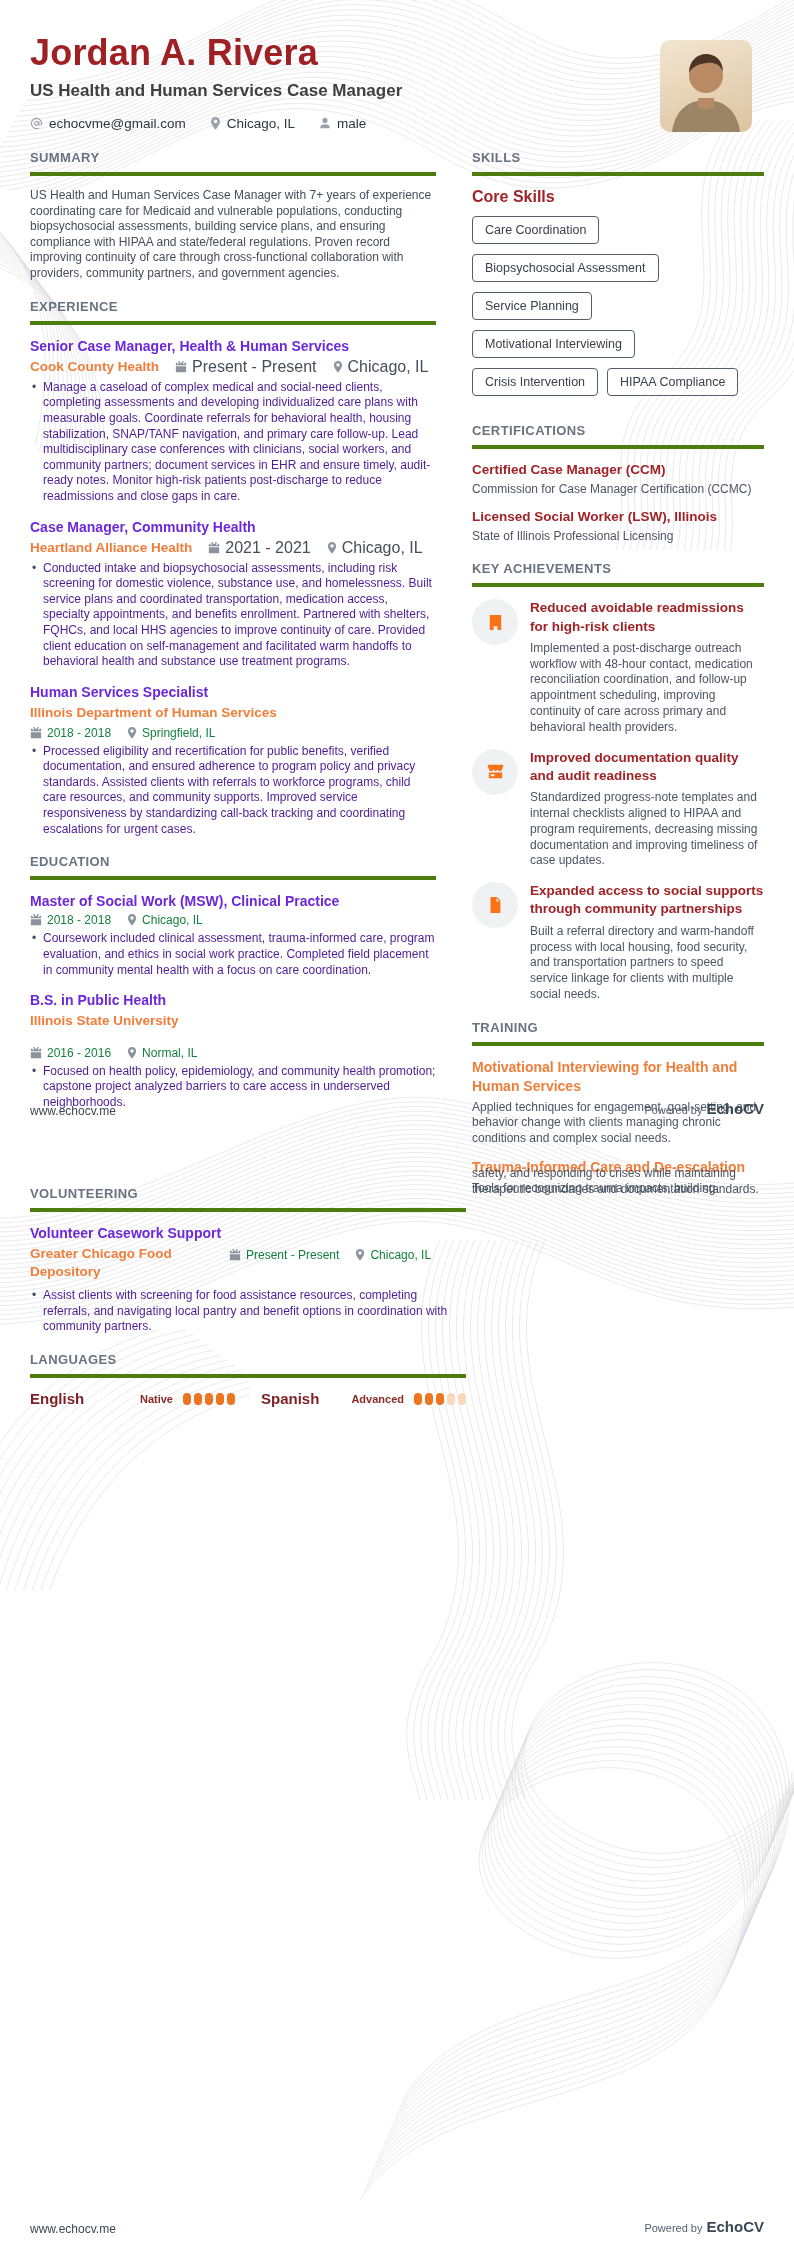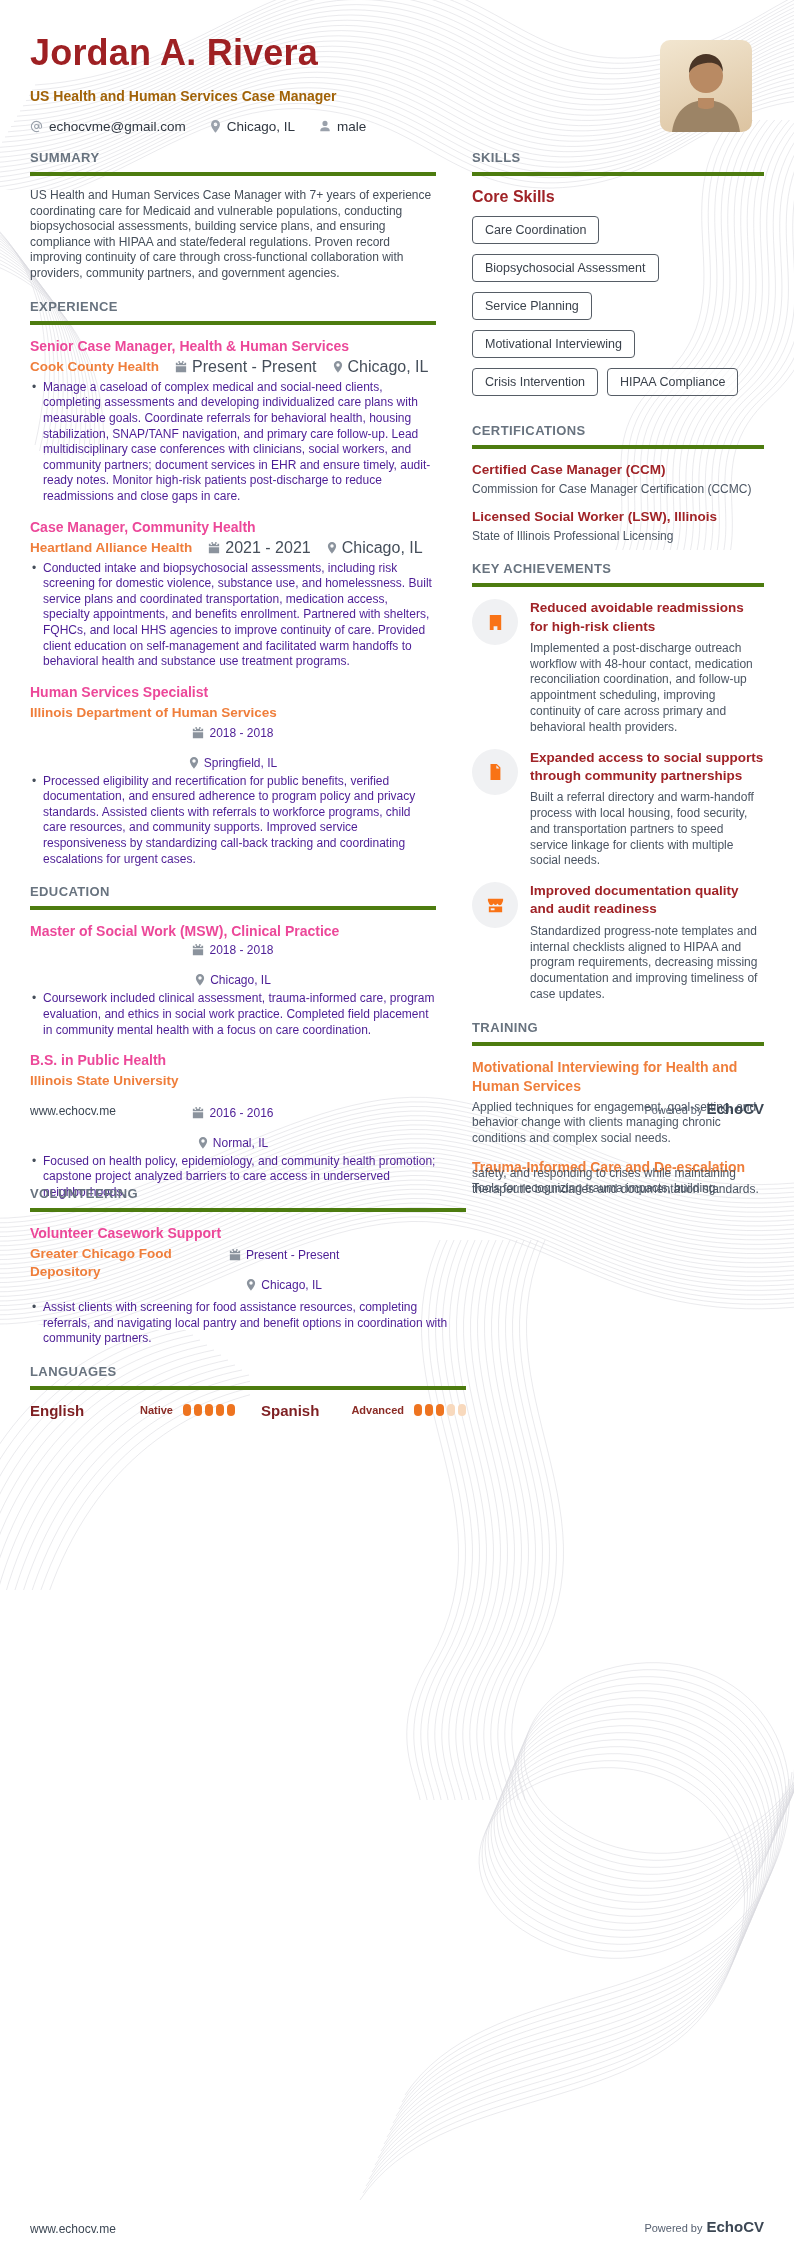--- a/index.html
+++ b/index.html
@@ -5,43 +5,43 @@
   html,body{margin:0;padding:0;background:#ffffff;}
   .canvas{position:relative;width:794px;height:2246px;background:#ffffff;overflow:hidden;
           font-family:"Liberation Sans","DejaVu Sans",sans-serif;color:#454e5a;}
   
   .wave{position:absolute;z-index:0;pointer-events:none;}
   .wave path{fill:none;stroke:#d9d9de;stroke-width:1;stroke-opacity:.55;}
 
   
   .hdr{position:absolute;left:30px;top:34px;width:600px;z-index:1;}
   .name{font-size:36px;font-weight:700;color:#9e2023;letter-spacing:.2px;line-height:1.05;}
-  .subtitle{margin-top:16px;font-size:14px;font-weight:700;color:#a16207;}
+  .subtitle{margin-top:9px;font-size:17px;font-weight:700;color:#404040;}
   .contact{margin-top:15px;display:flex;gap:24px;align-items:center;font-size:13.5px;color:#2f3640;}
   .citem{display:flex;align-items:center;gap:6px;}
   .cicon{color:#9aa1ab;display:inline-flex;}
   .photo{position:absolute;left:660px;top:40px;width:92px;height:92px;border-radius:10px;overflow:hidden;
          background:linear-gradient(160deg,#f2e6d0,#dcc3a0);z-index:1;}
 
   
   .col-left{position:absolute;left:30px;top:150px;width:406px;z-index:1;}
   .col-right{position:absolute;left:472px;top:150px;width:292px;z-index:1;}
   .p2-right{position:absolute;left:472px;top:1166px;width:292px;z-index:1;font-size:12px;line-height:1.32;color:#4b5563;}
   .p2-left{position:absolute;left:30px;top:1186px;width:436px;z-index:1;}
 
   .sec{margin-bottom:17px;}
   .sec-h{font-size:13px;font-weight:700;color:#68737f;letter-spacing:.4px;
          padding-bottom:7px;border-bottom:4px solid #4d7c0f;margin-bottom:12px;}
   .body-txt{font-size:12px;line-height:1.3;color:#454e5a;}
 
   .entry{margin-bottom:13px;}
-  .e-title{font-size:14px;font-weight:700;color:#ec4899;line-height:1.3;margin-bottom:3px;}
+  .e-title{font-size:14px;font-weight:700;color:#6d28d9;line-height:1.3;margin-bottom:3px;}
   .e-row{display:flex;align-items:center;flex-wrap:wrap;gap:4px 16px;margin-bottom:4px;}
   .company{font-size:13.5px;font-weight:700;color:#ef7e3b;line-height:1.3;}
-  .meta{display:flex;align-items:center;gap:16px;font-size:12px;color:#4c1d95;margin-bottom:4px;flex-direction:column;}
+  .meta{display:flex;align-items:center;gap:16px;font-size:12px;color:#15803d;margin-bottom:4px;}
   .m-item{display:flex;align-items:center;gap:5px;white-space:nowrap;}
   .micon{color:#8b939d;display:inline-flex;}
   .bullet{position:relative;padding-left:13px;font-size:12px;line-height:1.3;color:#4c1d95;}
   .bullet::before{content:"•";position:absolute;left:2px;top:0;color:#454e5a;}
 
   
   .group-h{font-size:16px;font-weight:700;color:#a02327;margin:0 0 10px 0;}
   .tags{display:flex;flex-wrap:wrap;}
   .tag{border:1px solid #565d66;border-radius:4px;padding:6px 12px;font-size:12.5px;color:#3a414b;
        margin:0 9px 10px 0;background:rgba(255,255,255,.6);}
@@ -442,39 +442,39 @@
             </svg>
         </div>
         <div>
           <div class="ach-t">Reduced avoidable readmissions for high-risk clients</div>
           <div class="ach-x">Implemented a post-discharge outreach workflow with 48-hour contact, medication reconciliation coordination, and follow-up appointment scheduling, improving continuity of care across primary and behavioral health providers.</div>
         </div>
       </div>
 
       <div class="ach">
         <div class="chip">
+          <svg viewBox="0 0 20 20" width="19" height="19">
+              <path fill="currentColor" d="M2 3h16v2l-1.2 3a2.4 2.4 0 0 1-4.6 0 2.4 2.4 0 0 1-2.2 1.4A2.4 2.4 0 0 1 7.8 8a2.4 2.4 0 0 1-4.6 0L2 5zm1 8h14v6H3zm2 2v2h4v-2z"></path>
+            </svg>
+        </div>
+        <div>
+          <div class="ach-t">Improved documentation quality and audit readiness</div>
+          <div class="ach-x">Standardized progress-note templates and internal checklists aligned to HIPAA and program requirements, decreasing missing documentation and improving timeliness of case updates.</div>
+        </div>
+      </div>
+
+      <div class="ach">
+        <div class="chip">
           <svg viewBox="0 0 20 20" width="18" height="18">
               <path fill="currentColor" d="M5 1h7l4 4v14H5zm6.5 1.5V6H15zM7.5 9h5v1.4h-5zm0 3h5v1.4h-5zm0 3h3.5v1.4H7.5z"></path>
             </svg>
         </div>
         <div>
           <div class="ach-t">Expanded access to social supports through community partnerships</div>
           <div class="ach-x">Built a referral directory and warm-handoff process with local housing, food security, and transportation partners to speed service linkage for clients with multiple social needs.</div>
-        </div>
-      </div>
-
-      <div class="ach">
-        <div class="chip">
-          <svg viewBox="0 0 20 20" width="19" height="19">
-              <path fill="currentColor" d="M2 3h16v2l-1.2 3a2.4 2.4 0 0 1-4.6 0 2.4 2.4 0 0 1-2.2 1.4A2.4 2.4 0 0 1 7.8 8a2.4 2.4 0 0 1-4.6 0L2 5zm1 8h14v6H3zm2 2v2h4v-2z"></path>
-            </svg>
-        </div>
-        <div>
-          <div class="ach-t">Improved documentation quality and audit readiness</div>
-          <div class="ach-x">Standardized progress-note templates and internal checklists aligned to HIPAA and program requirements, decreasing missing documentation and improving timeliness of case updates.</div>
         </div>
       </div>
     </div>
 
     <div class="sec">
       <div class="sec-h">TRAINING</div>
       <div class="train">
         <div class="train-t">Motivational Interviewing for Health and Human Services</div>
         <div class="train-x">Applied techniques for engagement, goal-setting, and behavior change with clients managing chronic conditions and complex social needs.</div>
       </div>

